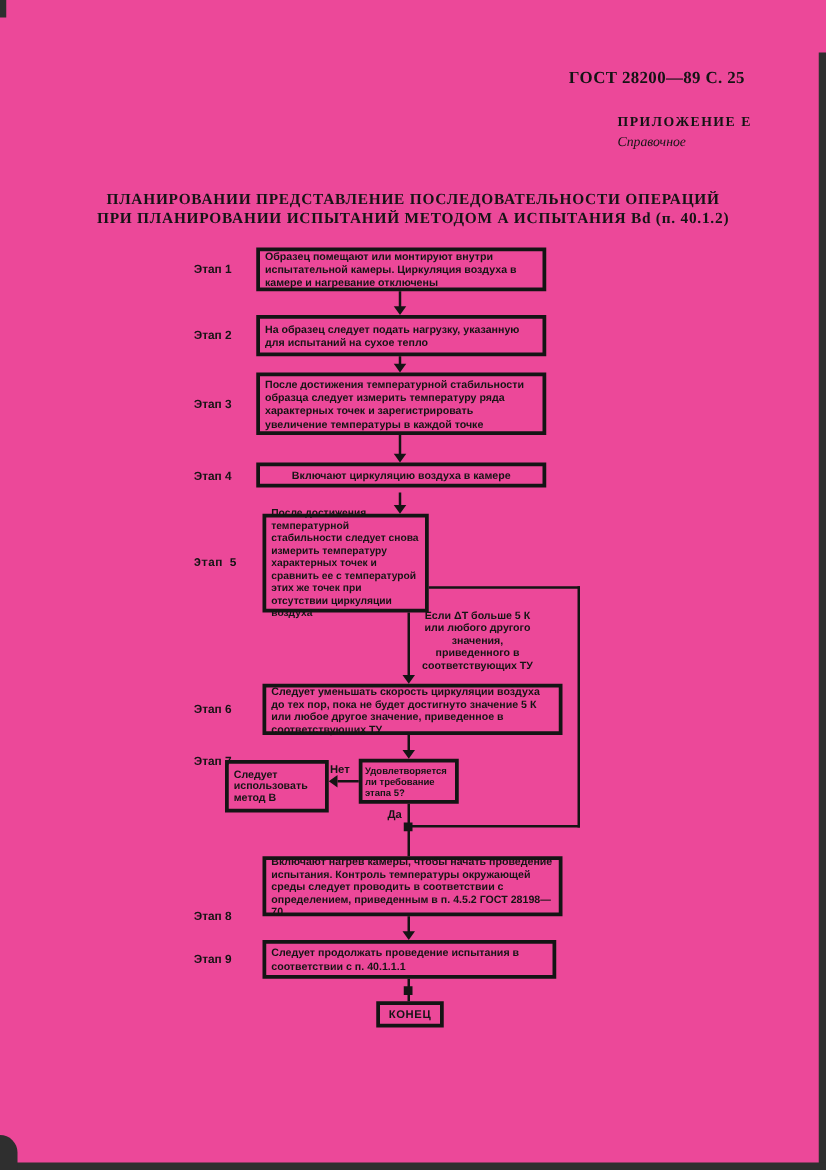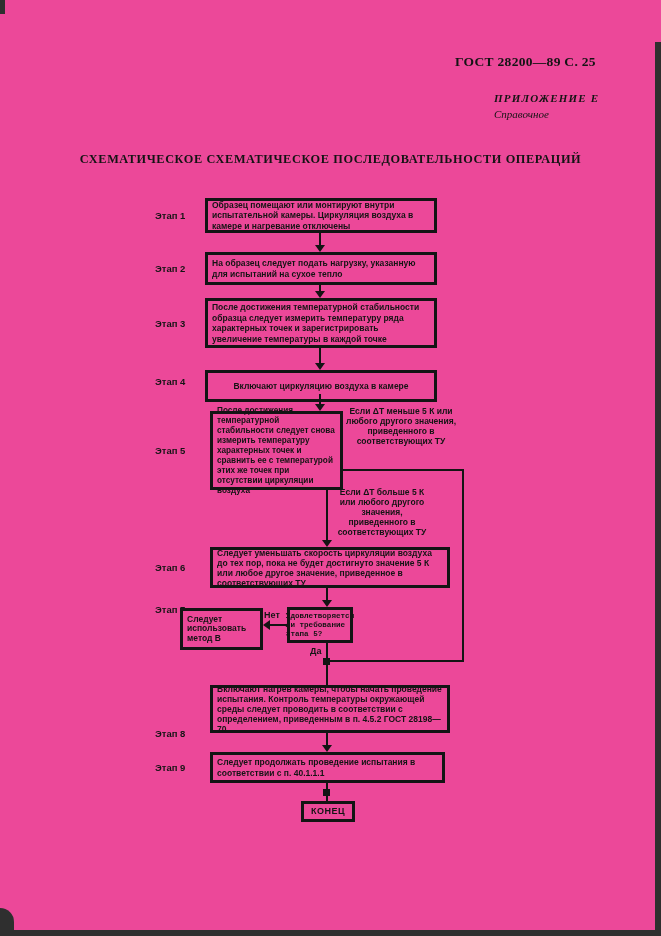--- a/index.html
+++ b/index.html
@@ -1,20 +1,20 @@
 <!DOCTYPE html>
 <html><head>
 <meta charset="utf-8">
 <style>
   html,body{margin:0;padding:0;background:#ffffff;}
   .page{position:relative;width:661px;height:936px;background:#ec4899;overflow:hidden;
         font-family:"Liberation Sans",sans-serif;color:#141414;}
   .serif{font-family:"Liberation Serif",serif;}
   .hdr{position:absolute;left:455px;top:54px;width:200px;font-size:13.5px;font-weight:bold;letter-spacing:.3px;}
-  .apdx1{position:absolute;left:494px;top:92px;font-size:11px;font-weight:bold;font-style:italic;letter-spacing:1.2px;}
+  .apdx1{position:absolute;left:494px;top:92px;font-size:11px;font-weight:bold;letter-spacing:1.2px;}
   .apdx2{position:absolute;left:494px;top:108px;font-size:11px;font-style:italic;}
   .title{position:absolute;left:0;top:152px;width:661px;text-align:center;font-size:12.3px;
          font-weight:bold;letter-spacing:.6px;line-height:15px;}
   .box{position:absolute;border:3px solid #141414;box-sizing:border-box;display:flex;align-items:center;
        justify-content:center;text-align:left;font-weight:bold;font-size:8.5px;line-height:10.5px;padding:1px 4px;}
   .slabel{position:absolute;left:155px;width:46px;font-size:9.5px;font-weight:bold;text-align:left;}
   .note{position:absolute;font-weight:bold;font-size:8.5px;line-height:10px;text-align:center;}
   .tag{position:absolute;font-weight:bold;font-size:9px;}
   .vline{position:absolute;width:2px;background:#141414;}
   .hline{position:absolute;height:2px;background:#141414;}
@@ -26,46 +26,46 @@
 </head>
 <body>
 
 <div class="page">
 
   <div class="hdr serif">ГОСТ 28200—89 С. 25</div>
   <div class="apdx1 serif">ПРИЛОЖЕНИЕ Е</div>
   <div class="apdx2 serif">Справочное</div>
 
   <div class="title serif">
-    <div>СХЕМАТИЧЕСКОЕ СХЕМАТИЧЕСКОЕ ПОСЛЕДОВАТЕЛЬНОСТИ ОПЕРАЦИЙ</div>
+    <div>ПЛАНИРОВАНИИ ПРЕДСТАВЛЕНИЕ ПОСЛЕДОВАТЕЛЬНОСТИ ОПЕРАЦИЙ</div>
+    <div>ПРИ ПЛАНИРОВАНИИ ИСПЫТАНИЙ МЕТОДОМ А ИСПЫТАНИЯ Bd (п. 40.1.2)</div>
   </div>
 
   <div class="slabel" style="top:210px;">Этап 1</div>
   <div class="slabel" style="top:263px;">Этап 2</div>
   <div class="slabel" style="top:318px;">Этап 3</div>
   <div class="slabel" style="top:376px;">Этап 4</div>
-  <div class="slabel" style="top:445px;">Этап 5</div>
+  <div class="slabel" style="top:445px;font-family:Liberation Mono, monospace;">Этап 5</div>
   <div class="slabel" style="top:562px;">Этап 6</div>
   <div class="slabel" style="top:604px;">Этап 7</div>
   <div class="slabel" style="top:728px;">Этап 8</div>
   <div class="slabel" style="top:762px;">Этап 9</div>
 
   <div class="box" style="left:205px;top:198px;width:232px;height:35px;">Образец помещают или монтируют внутри испытательной камеры. Циркуляция воздуха в камере и нагревание отключены</div>
   <div class="box" style="left:205px;top:252px;width:232px;height:33px;">На образец следует подать нагрузку, указанную для испытаний на сухое тепло</div>
   <div class="box" style="left:205px;top:298px;width:232px;height:50px;">После достижения температурной стабильности образца следует измерить температуру ряда характерных точек и зарегистрировать увеличение температуры в каждой точке</div>
-  <div class="box" style="left:205px;top:370px;width:232px;height:32px;">Включают циркуляцию воздуха в камере</div>
+  <div class="box" style="left:205px;top:370px;width:232px;height:20px;">Включают циркуляцию воздуха в камере</div>
   <div class="box" style="left:210px;top:411px;width:133px;height:79px;font-size:8.2px;line-height:10px;">После достижения температурной стабильности следует снова измерить температуру характерных точек и сравнить ее с температурой этих же точек при отсутствии циркуляции воздуха</div>
   <div class="box" style="left:210px;top:547px;width:240px;height:41px;line-height:10px;">Следует уменьшать скорость циркуляции воздуха до тех пор, пока не будет достигнуто значение 5 К или любое другое значение, приведенное в соответствующих ТУ</div>
   <div class="box" style="left:180px;top:608px;width:83px;height:42px;line-height:9.5px;">Следует использовать метод В</div>
-  <div class="box" style="left:287px;top:607px;width:66px;height:36px;font-size:7.6px;line-height:9px;padding:1px 2px;font-family:Liberation Mono, monospace;">Удовлетворяется ли требование этапа 5?</div>
+  <div class="box" style="left:287px;top:607px;width:80px;height:36px;font-size:7.6px;line-height:9px;padding:1px 2px;">Удовлетворяется ли требование этапа 5?</div>
   <div class="box" style="left:210px;top:685px;width:240px;height:48px;line-height:10px;">Включают нагрев камеры, чтобы начать проведение испытания. Контроль температуры окружающей среды следует проводить в соответствии с определением, приведенным в п. 4.5.2 ГОСТ 28198—70</div>
   <div class="box" style="left:210px;top:752px;width:235px;height:31px;">Следует продолжать проведение испытания в соответствии с п. 40.1.1.1</div>
   <div class="box" style="left:301px;top:801px;width:54px;height:21px;font-size:9px;letter-spacing:.5px;">КОНЕЦ</div>
 
-  <div class="note" style="left:337px;top:406px;width:128px;">Если ΔT меньше 5 К или любого другого значения, приведенного в соответствующих ТУ</div>
   <div class="note" style="left:331px;top:487px;width:102px;">Если ΔT больше 5 К или любого другого значения, приведенного в соответствующих ТУ</div>
 
   <div class="tag" style="left:264px;top:610px;">Нет</div>
   <div class="tag" style="left:310px;top:646px;">Да</div>
 
   <div class="vline" style="left:319px;top:233px;height:13px;"></div>
   <div class="arr-d" style="left:315px;top:245px;"></div>
   <div class="vline" style="left:319px;top:285px;height:7px;"></div>
   <div class="arr-d" style="left:315px;top:291px;"></div>
   <div class="vline" style="left:319px;top:348px;height:16px;"></div>

